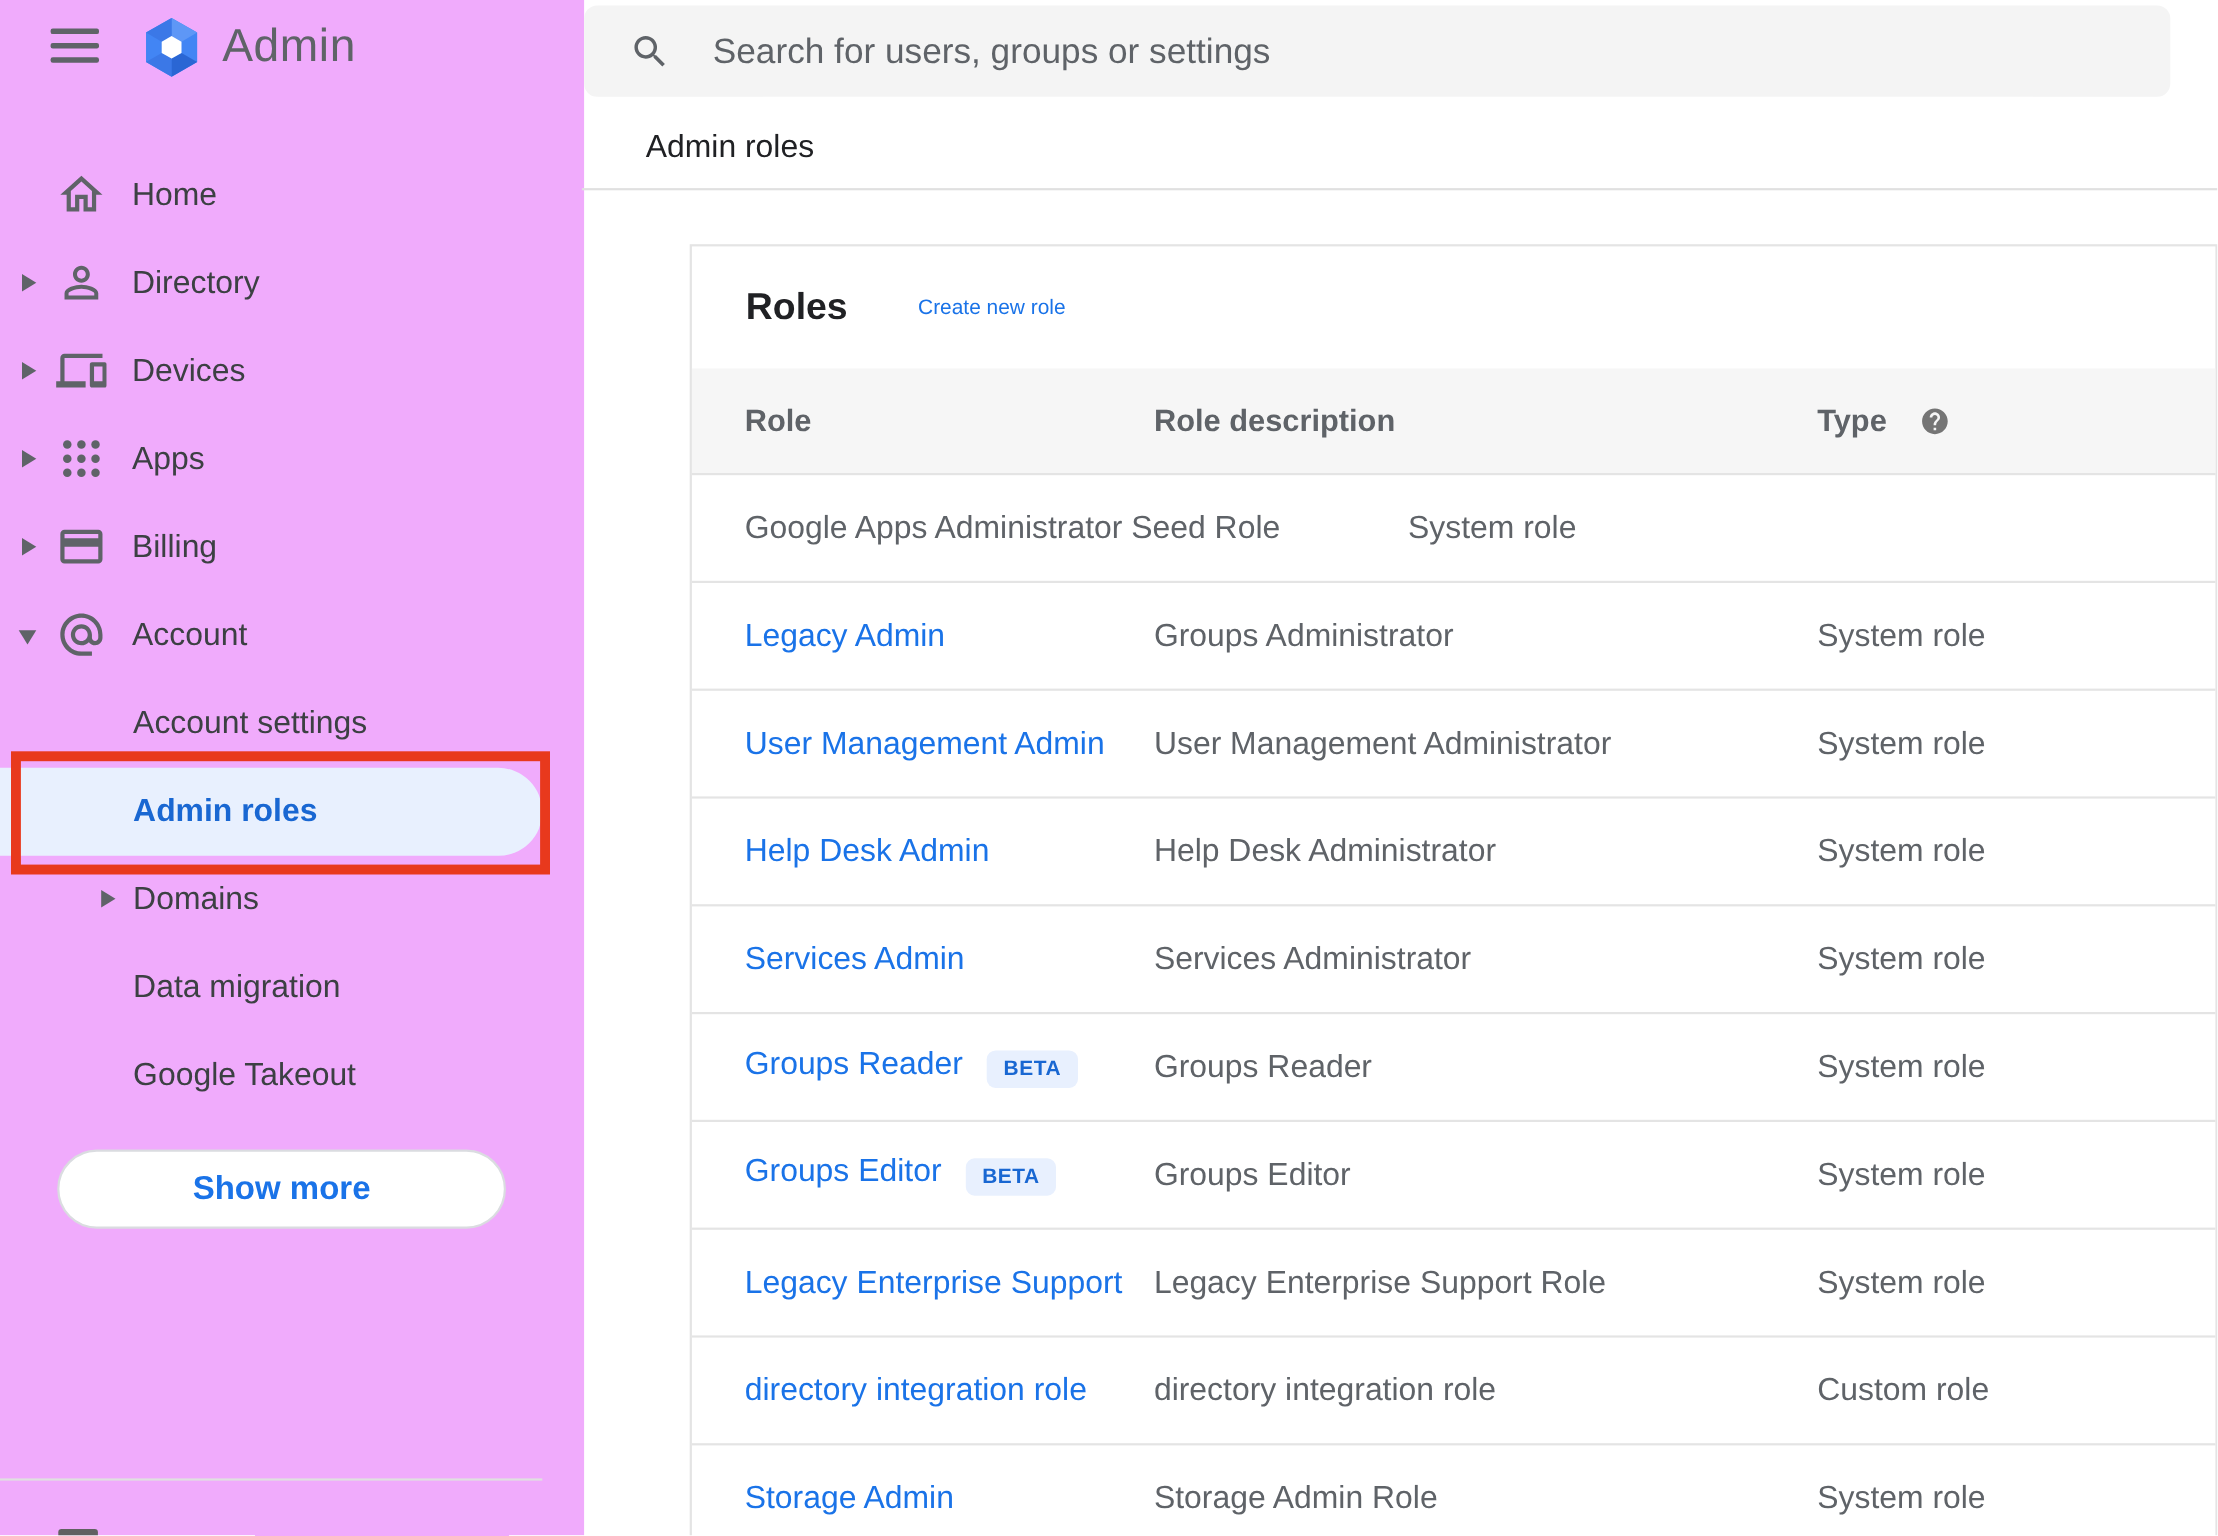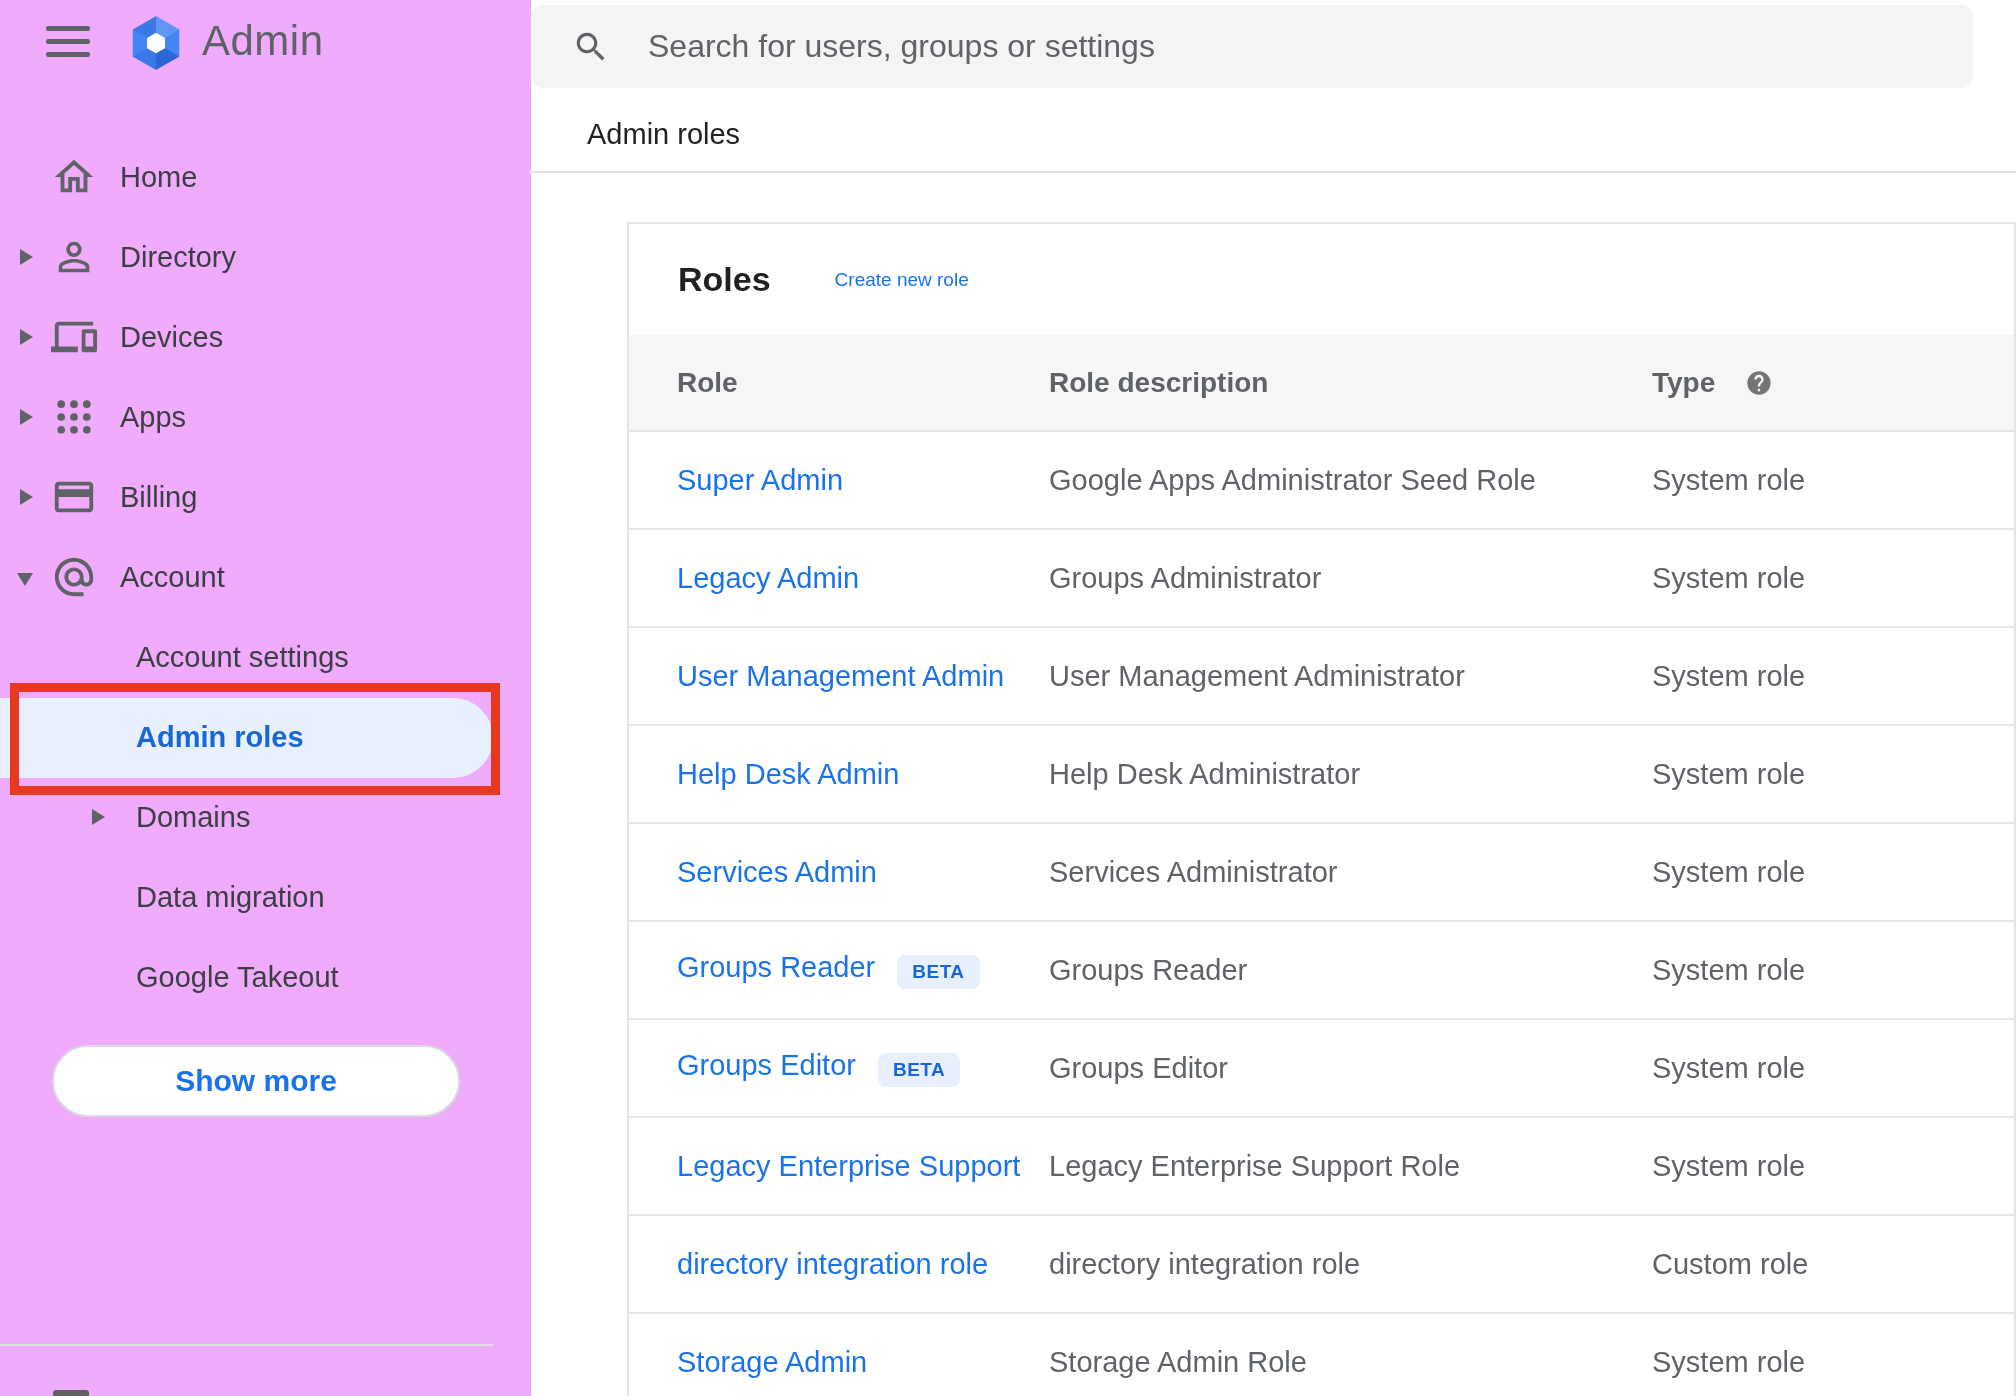--- a/index.html
+++ b/index.html
@@ -39,21 +39,21 @@
   .nav-item{position:absolute;left:0;width:531px;height:80px;cursor:pointer;}
   .nav-item .caret-right{position:absolute;left:20px;top:32px;width:0;height:0;
     border-left:13px solid #5f6368;border-top:8px solid transparent;border-bottom:8px solid transparent;}
   .nav-item.sub .caret-right{left:92px;}
   .nav-item .caret-down{position:absolute;left:17px;top:36px;width:0;height:0;
     border-top:13px solid #5f6368;border-left:8px solid transparent;border-right:8px solid transparent;}
   .nav-item .nav-icon{position:absolute;left:50px;top:16px;width:48px;height:48px;display:flex;align-items:center;justify-content:center;}
   .nav-item .nav-icon svg{display:block;}
   .nav-item .nav-label{position:absolute;left:120px;top:0;height:80px;display:flex;align-items:center;
     font-size:29px;color:var(--side-text);white-space:nowrap;}
-  .nav-item.sub .nav-label{left:136px;text-align:right;}
+  .nav-item.sub .nav-label{left:121px;text-align:right;}
   .nav-item.active .nav-label{color:var(--active-text);font-weight:bold;}
   .active-pill{position:absolute;left:0;top:698px;width:493px;height:80px;background:var(--active-bg);
     border-radius:0 40px 40px 0;z-index:0;}
   .nav-item{z-index:1;}
   .annotation-box{position:absolute;left:10px;top:683px;width:490px;height:112px;
     border:9px solid var(--annotation);z-index:3;pointer-events:none;}
   .show-more{position:absolute;left:52px;top:1045px;width:408px;height:72px;border:2px solid #dadce0;
     border-radius:36px;background:#fff;color:var(--link);font-size:30px;font-weight:bold;
     font-family:inherit;cursor:pointer;display:flex;align-items:center;justify-content:center;}
   .sidebar-bottom-divider{position:absolute;left:0;top:1344px;width:493px;height:2px;background:var(--divider);}
@@ -225,21 +225,20 @@
           <span class="th">Type</span>
           <span class="help-icon">
             <svg width="28" height="28" viewBox="0 0 24 24" fill="#757575">
               <path d="M12 2C6.48 2 2 6.48 2 12s4.48 10 10 10 10-4.48 10-10S17.52 2 12 2zm1 17h-2v-2h2v2zm2.07-7.75l-.9.92C13.45 12.9 13 13.5 13 15h-2v-.5c0-1.1.45-2.1 1.17-2.83l1.24-1.26c.37-.36.59-.86.59-1.41 0-1.1-.9-2-2-2s-2 .9-2 2H8c0-2.21 1.79-4 4-4s4 1.79 4 4c0 .88-.36 1.68-.93 2.25z"></path>
             </svg>
           </span>
         </div>
       </div>
       <div id="tbody">
           <div class="trow">
-            <div class="col-role"><a class="role-link">Super Admin</a></div>
             <div class="col-desc cell-desc">Google Apps Administrator Seed Role</div>
             <div class="col-type cell-type">System role</div>
           </div>
           <div class="trow">
             <div class="col-role"><a class="role-link">Legacy Admin</a></div>
             <div class="col-desc cell-desc">Groups Administrator</div>
             <div class="col-type cell-type">System role</div>
           </div>
           <div class="trow">
             <div class="col-role"><a class="role-link">User Management Admin</a></div>

